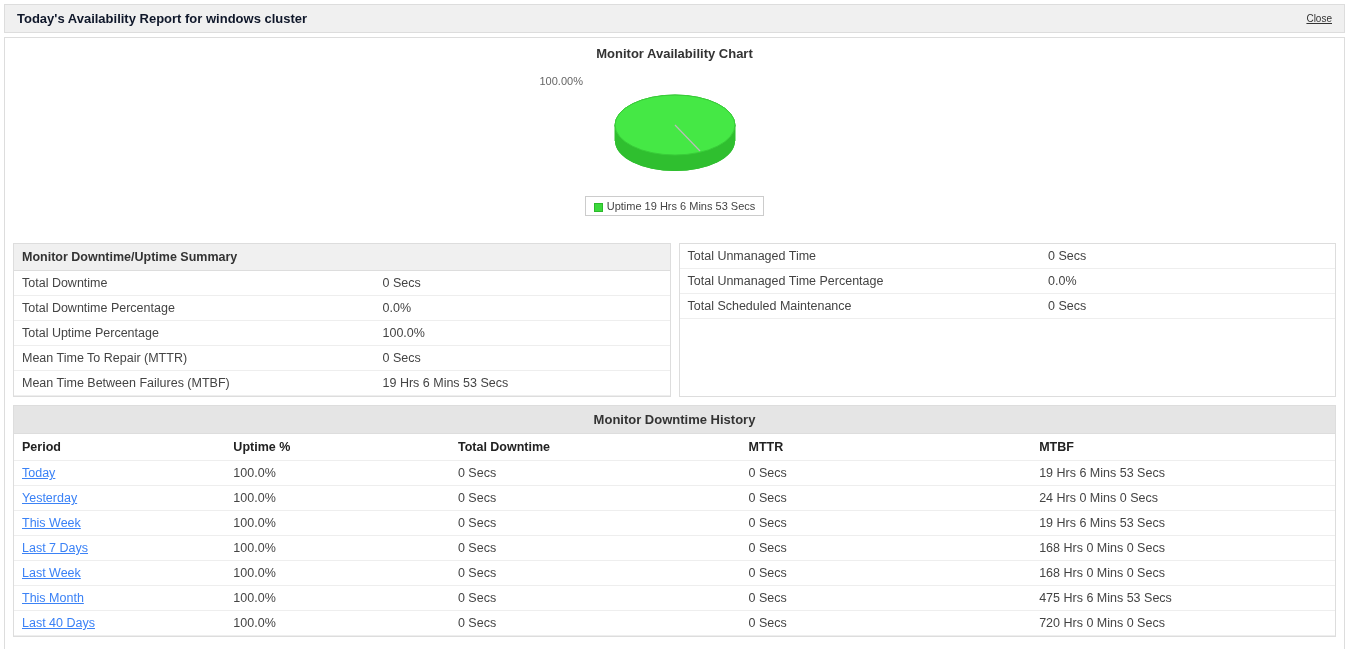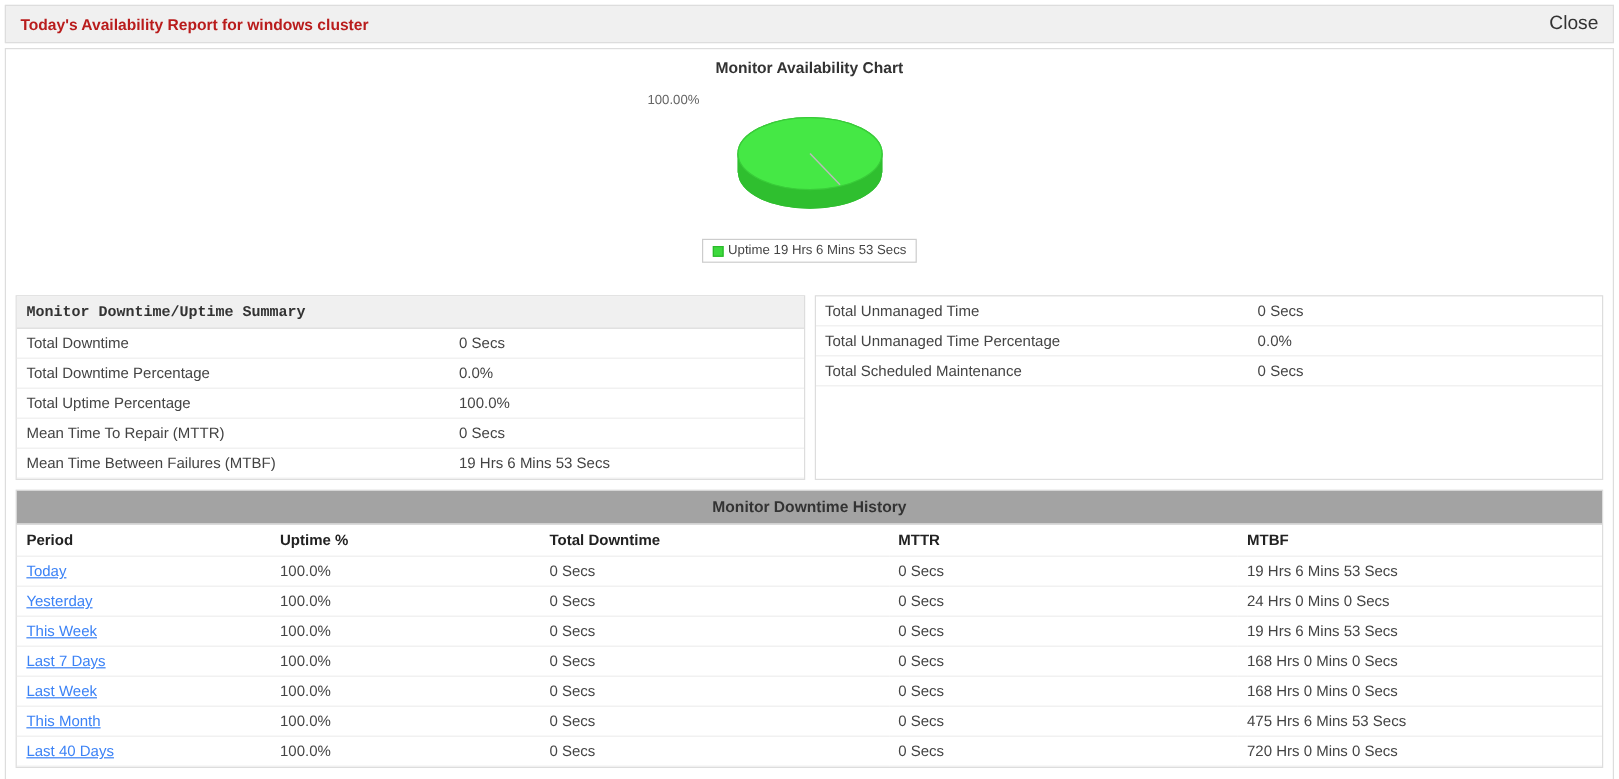--- a/index.html
+++ b/index.html
@@ -15,25 +15,26 @@
     border: 1px solid #ddd;
     padding: 6px 12px;
     display: flex;
     justify-content: space-between;
     align-items: center;
     margin: 4px;
   }
   .header-title {
     font-weight: 700;
     font-size: 13px;
-    color: #b91c1c;
+    color: #0f172a;
   }
   .close-link {
-    font-size: 16px;
+    font-size: 10px;
     color: #333;
+    text-decoration: underline;
     cursor: pointer;
   }
   .content {
     border: 1px solid #ddd;
     margin: 0 4px 4px 4px;
     padding: 0 0 12px 0;
   }
   .chart-title {
     text-align: center;
     font-weight: 700;
@@ -101,42 +102,41 @@
   .panel {
     border: 1px solid #ddd;
     flex: 1;
   }
   .panel-header {
     background: #f0f0f0;
     font-weight: 700;
     font-size: 12.5px;
     padding: 6px 8px;
     border-bottom: 1px solid #ddd;
-    font-family: Liberation Mono, monospace;
   }
   .panel table {
     width: 100%;
     border-collapse: collapse;
   }
   .panel td {
     padding: 5px 8px;
     border-bottom: 1px solid #eee;
     font-size: 12.5px;
     color: #444;
   }
   .panel td:first-child { width: 55%; }
 
   .history-wrap {
     padding: 8px 8px 0 8px;
   }
   .history-panel {
     border: 1px solid #ddd;
   }
   .history-title {
-    background: #a3a3a3;
+    background: #e5e5e5;
     text-align: center;
     font-weight: 700;
     font-size: 13px;
     padding: 6px;
     border-bottom: 1px solid #ddd;
   }
   .history-table {
     width: 100%;
     border-collapse: collapse;
   }

